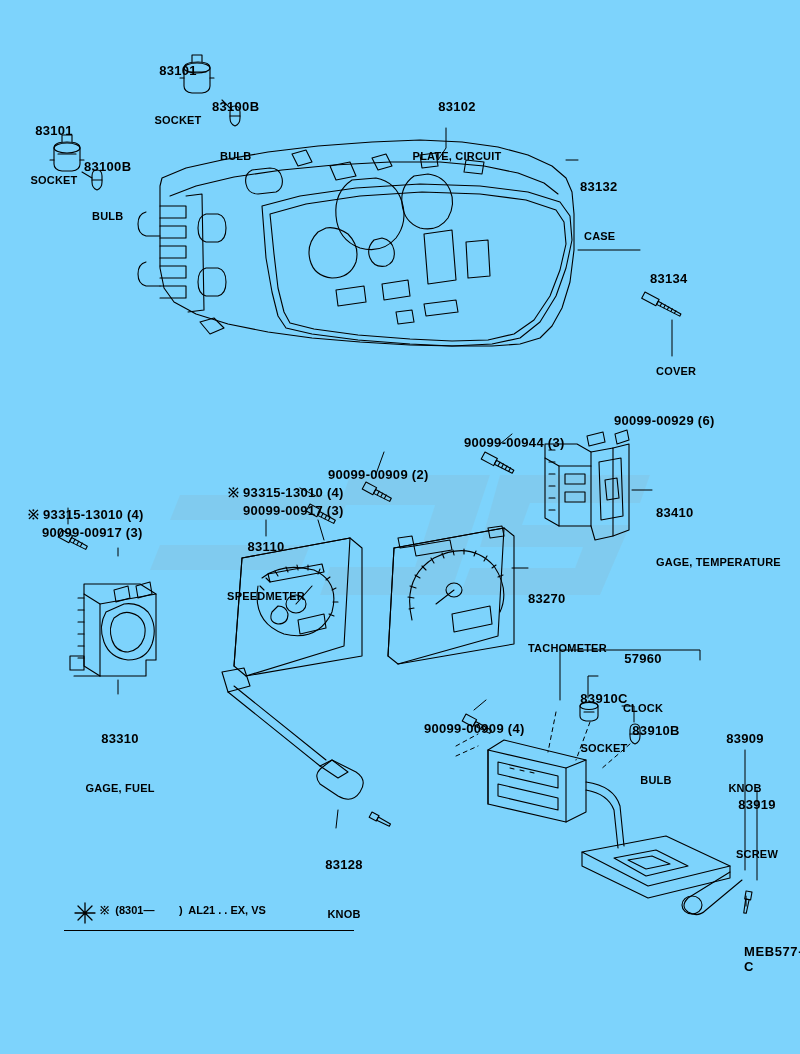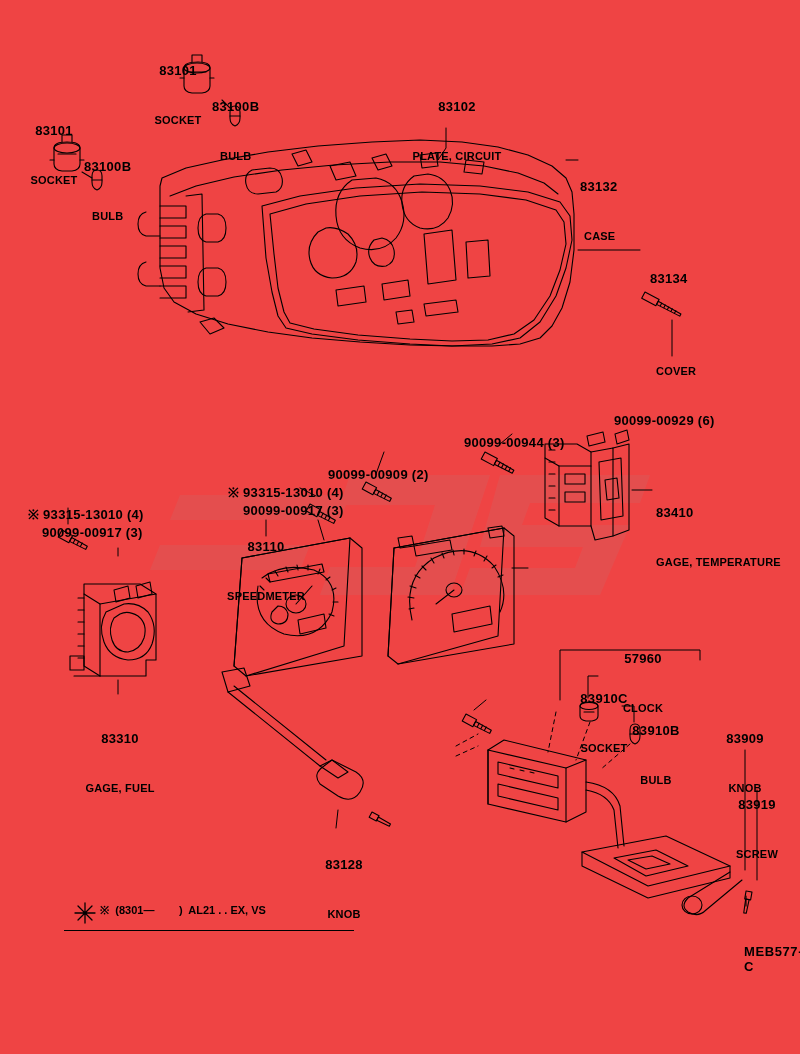--- a/index.html
+++ b/index.html
@@ -4,21 +4,21 @@
 <style>
   html, body {
     margin: 0;
     padding: 0;
     background: #ffffff;
   }
   #page {
     position: relative;
     width: 800px;
     height: 1054px;
-    background: #ef4444;
+    background: #7dd3fc;
     font-family: "Liberation Sans", sans-serif;
     overflow: hidden;
   }
   .wm {
     position: absolute;
     left: 150px;
     top: 435px;
     width: 520px;
     height: 200px;
     pointer-events: none;
@@ -395,36 +395,43 @@
   </div>
   <div class="lbl" style="left:42px; top:490px;">
     <span class="num">90099-00917 (3)</span>
   </div>
 
   <div class="lbl center" style="left:196px; top:504px; width:140px;">
     <span class="num">83110</span>
     <span class="sub">SPEEDMETER</span>
   </div>
 
+  <div class="lbl" style="left:528px; top:556px;">
+    <span class="num">83270</span>
+    <span class="sub">TACHOMETER</span>
+  </div>
 
   <div class="lbl" style="left:656px; top:470px;">
     <span class="num">83410</span>
     <span class="sub">GAGE, TEMPERATURE</span>
   </div>
 
   <div class="lbl center" style="left:58px; top:696px; width:124px;">
     <span class="num">83310</span>
     <span class="sub">GAGE, FUEL</span>
   </div>
 
   <div class="lbl center" style="left:294px; top:822px; width:100px;">
     <span class="num">83128</span>
     <span class="sub">KNOB</span>
   </div>
 
+  <div class="lbl" style="left:424px; top:686px;">
+    <span class="num">90099-00909 (4)</span>
+  </div>
 
   <div class="lbl center" style="left:596px; top:616px; width:94px;">
     <span class="num">57960</span>
     <span class="sub">CLOCK</span>
   </div>
 
   <div class="lbl center" style="left:552px; top:656px; width:104px;">
     <span class="num">83910C</span>
     <span class="sub">SOCKET</span>
   </div>

